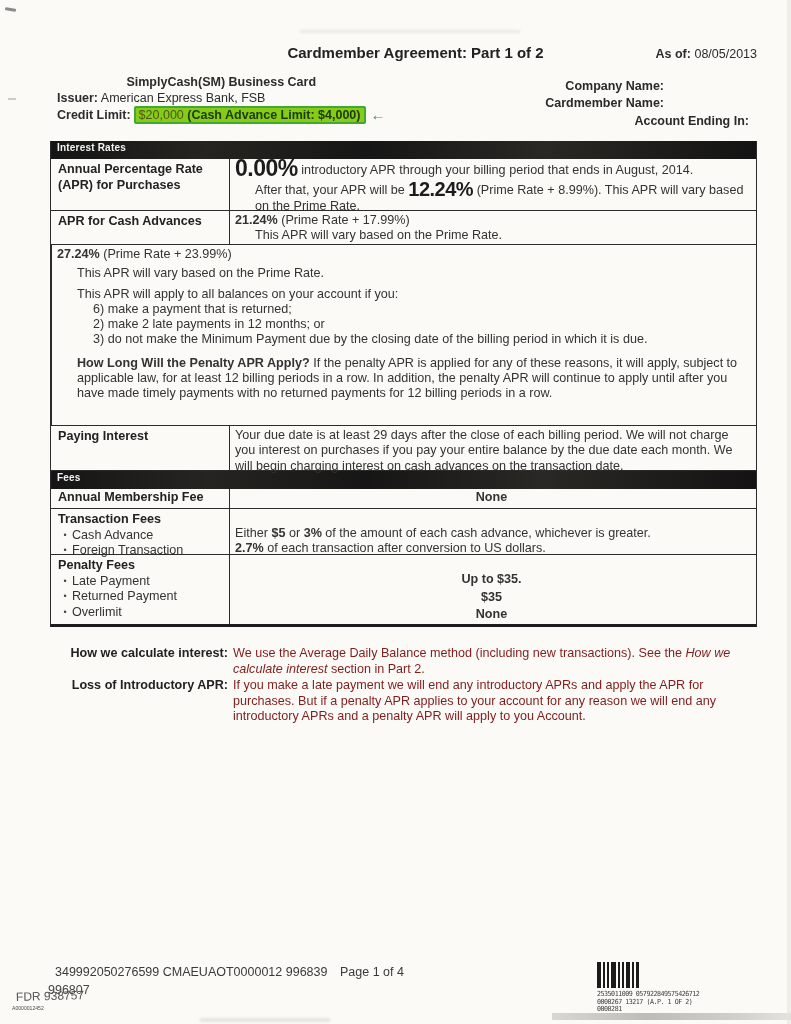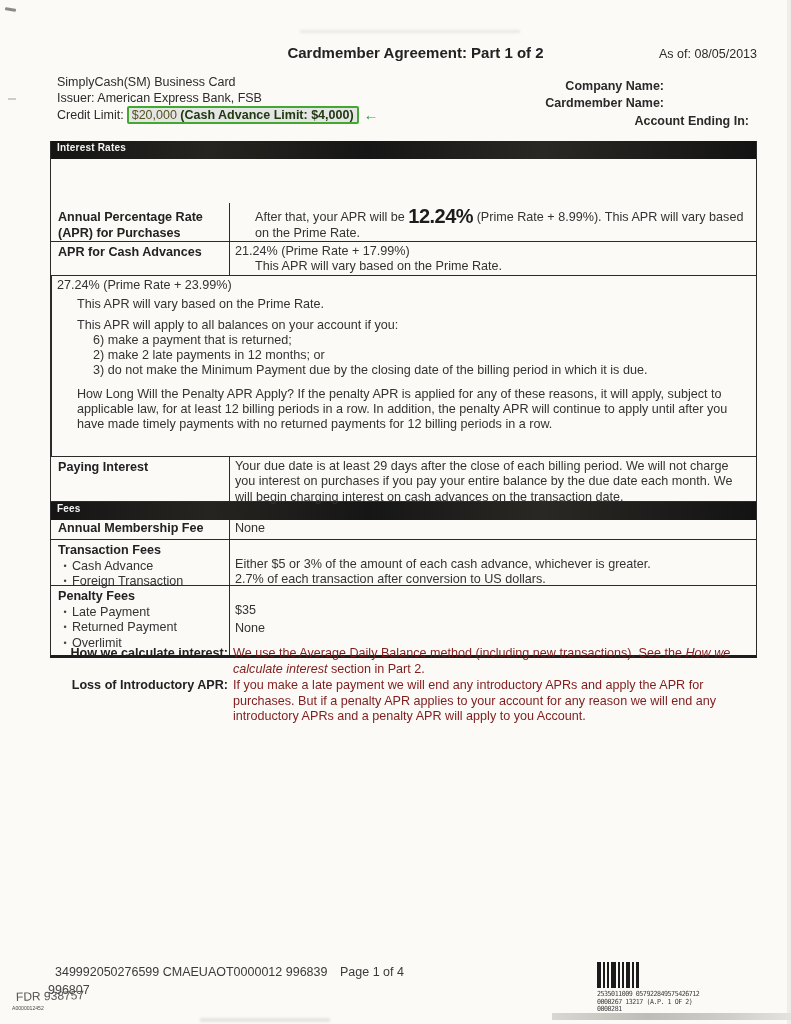--- a/index.html
+++ b/index.html
@@ -2,29 +2,29 @@
 <html><head>
 <meta charset="utf-8">
 <style>
   * { margin:0; padding:0; box-sizing:border-box; }
   html,body { background:#e8e8e8; }
   body { font-family:"Liberation Sans", sans-serif; }
   .page {
     position:relative; width:791px; height:1024px; margin:0 auto;
     background:#fbfaf7; color:#2f2f2f; overflow:hidden;
   }
-  .b { font-weight:normal; }
+  .b { font-weight:bold;text-align:center; }
   .i { font-style:italic; }
 
   
   .doc-title { position:absolute; top:44px; left:0; right:0; padding-left:40px;
     text-align:center; font-size:15px; font-weight:bold; color:#222; }
   .as-of { position:absolute; top:47px; right:34px; font-size:12.5px; color:#2c2c2c; }
   .info-left { position:absolute; top:74px; left:57px; font-size:12.5px; line-height:16px; color:#2c2c2c; }
-  .hl-box { display:inline-block; background:#e5e5e5; border:2px solid #43a832;
+  .hl-box { display:inline-block; background:#84cc16; border:2px solid #43a832;
     border-radius:2px; padding:0 3px; margin-left:3px; line-height:14px; }
   .hl-val { color:#53531d; }
   .hl-bold { color:#203a10; font-weight:bold; }
   .green-arrow { color:#2f9e3e; font-weight:bold; font-size:15px; margin-left:5px; vertical-align:-1px; }
   .rates-title { font-size:11px; font-weight:bold; color:#404040; margin-top:19px; }
   .info-right { position:absolute; top:79px; left:0; right:0; font-size:12.5px; font-weight:bold; color:#2a2a2a; }
   .info-right > div { position:absolute; white-space:nowrap; }
 
   
   .doc-table { position:absolute; top:141px; left:50px; width:707px;
@@ -109,23 +109,27 @@
     <div style="top:17px; right:127px;">Cardmember Name:</div>
     <div style="top:35px; right:42px;">Account Ending In:</div>
   </div>
 
   <div class="doc-table">
 
     <div class="section-bar">
       <span>Interest Rates</span>
     </div>
 
-    <div class="trow" style="height:83px;align-items:flex-end;">
+    <div class="trow" style="height:52px;">
       <div class="tlabel">Annual Percentage Rate (APR) for Purchases</div>
       <div class="tcontent">
+        <div>
+          <span class="rate-big">0.00%</span>
+          <span>introductory APR through your billing period that ends in August, 2014.</span>
+        </div>
         <div class="ind1 mt4">
           <span>After that, your APR will be</span>
           <span class="rate-med">12.24%</span>
           <span>(Prime Rate + 8.99%). This APR will vary based on the Prime Rate.</span>
         </div>
       </div>
     </div>
 
     <div class="trow" style="height:34px;">
       <div class="tlabel">APR for Cash Advances</div>
@@ -207,20 +211,21 @@
         <div class="bullet-line">
           <span class="bullet-dot">•</span>
           <span class="plain">Returned Payment</span>
         </div>
         <div class="bullet-line">
           <span class="bullet-dot">•</span>
           <span class="plain">Overlimit</span>
         </div>
       </div>
       <div class="tcontent b" style="padding-top:16px; line-height:17.5px;">
+        <div>Up to $35.</div>
         <div>$35</div>
         <div>None</div>
       </div>
     </div>
   </div>
 
   <div class="footnotes">
     <div class="fnrow">
       <div class="fnlabel">How we calculate interest:</div>
       <div class="fntext">

